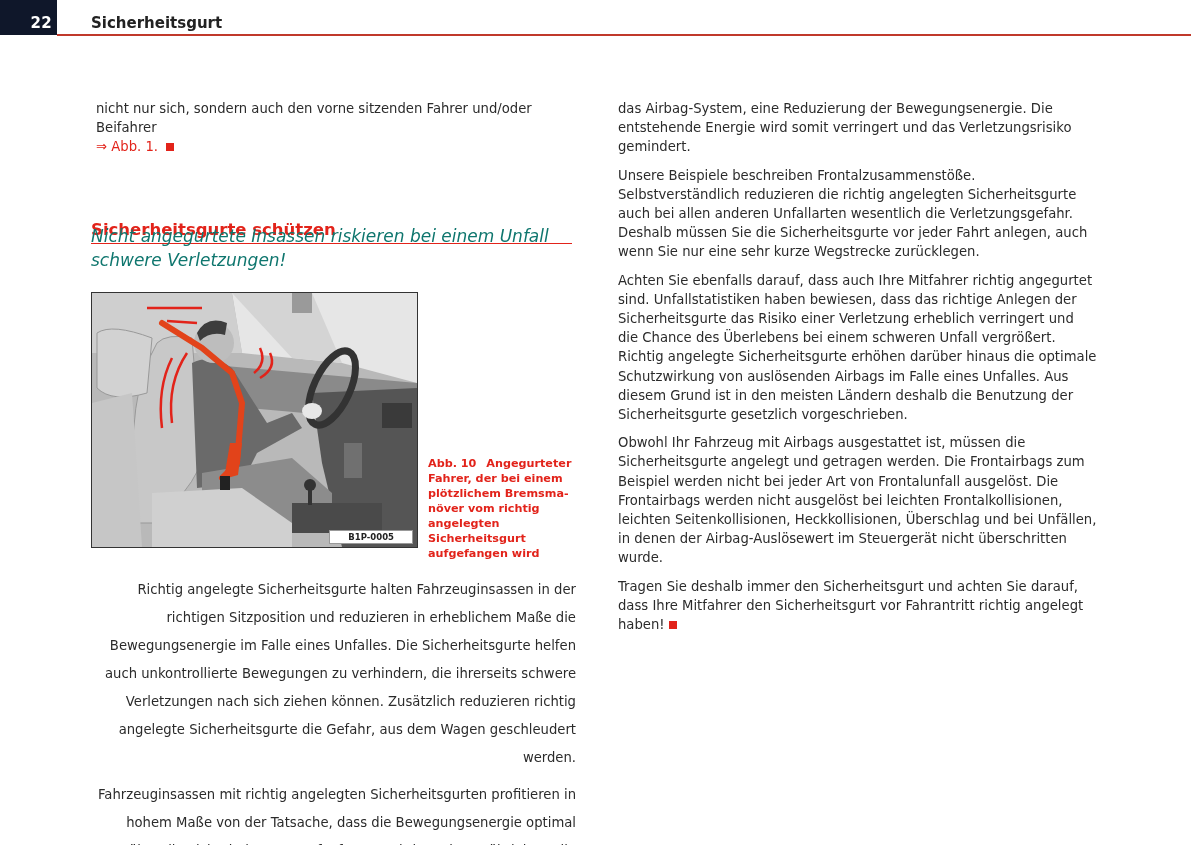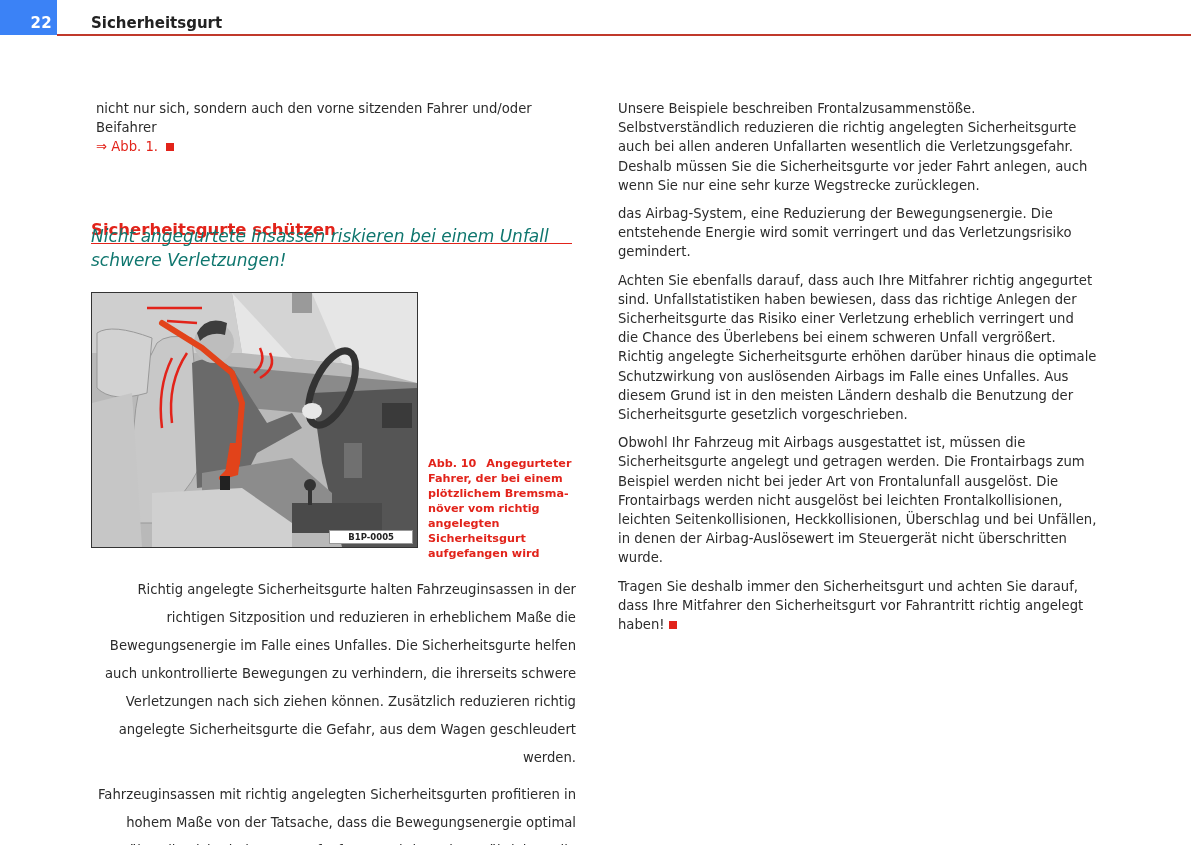--- a/index.html
+++ b/index.html
@@ -1,18 +1,18 @@
 <!DOCTYPE html>
 <html><head>
 <meta charset="utf-8">
 <style>
   html, body { margin: 0; padding: 0; background: #ffffff; }
   body { width: 1191px; height: 845px; position: relative; overflow: hidden;
          font-family: "DejaVu Sans", "Liberation Sans", sans-serif; color: #2b2b2b; }
-  .page-num-block { position: absolute; left: 0; top: 0; width: 57px; height: 35px; background: #3b82f6; }
+  .page-num-block { position: absolute; left: 0; top: 0; width: 57px; height: 35px; background: #0f172a; }
   .page-num { position: absolute; left: 0; top: 14px; width: 52px; text-align: right;
               color: #fff; font-weight: bold; font-size: 15px; letter-spacing: 0.3px; }
   .header-rule { position: absolute; left: 57px; top: 34px; width: 1134px; height: 2px; background: #c0392b; }
   .header-title { position: absolute; left: 91px; top: 14px; font-size: 15px; font-weight: bold; color: #222; }
 
   .col { position: absolute; font-size: 13.2px; line-height: 19.2px; }
   .col-left { left: 91px; top: 99px; width: 485px; }
   .col-right { left: 613px; top: 99px; width: 485px; }
   p { margin: 0 0 9px 5px; }
   .red { color: #e2231a; }
@@ -110,20 +110,20 @@
   <span class="abb">Abb. 10</span>
   <span>Angegurteter Fahrer, der bei einem plötzlichem Bremsma­növer vom richtig ange­legten Sicherheitsgurt aufgefangen wird</span>
 </div>
 
 <div class="body-left-lower">
   <p>Richtig angelegte Sicherheitsgurte halten Fahrzeuginsassen in der richtigen Sitzposition und reduzieren in erheblichem Maße die Bewegungsenergie im Falle eines Unfalles. Die Sicherheitsgurte helfen auch unkontrollierte Bewe­gungen zu verhindern, die ihrerseits schwere Verletzungen nach sich ziehen können. Zusätzlich reduzieren richtig angelegte Sicherheitsgurte die Gefahr, aus dem Wagen geschleudert werden.</p>
   <p>Fahrzeuginsassen mit richtig angelegten Sicherheitsgurten profitieren in hohem Maße von der Tatsache, dass die Bewegungsenergie optimal über die Sicherheitsgurte aufgefangen wird. Auch gewährleistet die Vorderwagen­struktur und andere passive Sicherheitsmerkmale Ihres Fahrzeugs, wie z.B.</p>
 </div>
 
 <div class="col col-right">
+  <p>das Airbag-System, eine Reduzierung der Bewegungsenergie. Die entste­hende Energie wird somit verringert und das Verletzungsrisiko gemindert.</p>
   <p>Unsere Beispiele beschreiben Frontalzusammenstöße. Selbstverständlich reduzieren die richtig angelegten Sicherheitsgurte auch bei allen anderen Unfallarten wesentlich die Verletzungsgefahr. Deshalb müssen Sie die Sicherheitsgurte vor jeder Fahrt anlegen, auch wenn Sie nur eine sehr kurze Wegstrecke zurücklegen.</p>
-  <p>das Airbag-System, eine Reduzierung der Bewegungsenergie. Die entste­hende Energie wird somit verringert und das Verletzungsrisiko gemindert.</p>
   <p>Achten Sie ebenfalls darauf, dass auch Ihre Mitfahrer richtig angegurtet sind. Unfallstatistiken haben bewiesen, dass das richtige Anlegen der Sicherheits­gurte das Risiko einer Verletzung erheblich verringert und die Chance des Überlebens bei einem schweren Unfall vergrößert. Richtig angelegte Sicher­heitsgurte erhöhen darüber hinaus die optimale Schutzwirkung von auslö­senden Airbags im Falle eines Unfalles. Aus diesem Grund ist in den meisten Ländern deshalb die Benutzung der Sicherheitsgurte gesetzlich vorge­schrieben.</p>
   <p>Obwohl Ihr Fahrzeug mit Airbags ausgestattet ist, müssen die Sicherheits­gurte angelegt und getragen werden. Die Frontairbags zum Beispiel werden nicht bei jeder Art von Frontalunfall ausgelöst. Die Frontairbags werden nicht ausgelöst bei leichten Frontalkollisionen, leichten Seitenkollisionen, Heck­kollisionen, Überschlag und bei Unfällen, in denen der Airbag-Auslösewert im Steuergerät nicht überschritten wurde.</p>
   <p>
     <span>Tragen Sie deshalb immer den Sicherheitsgurt und achten Sie darauf, dass Ihre Mitfahrer den Sicherheitsgurt vor Fahrantritt richtig angelegt haben!</span><span class="stop-sq"></span>
   </p>
 </div>
 
 </body></html>

